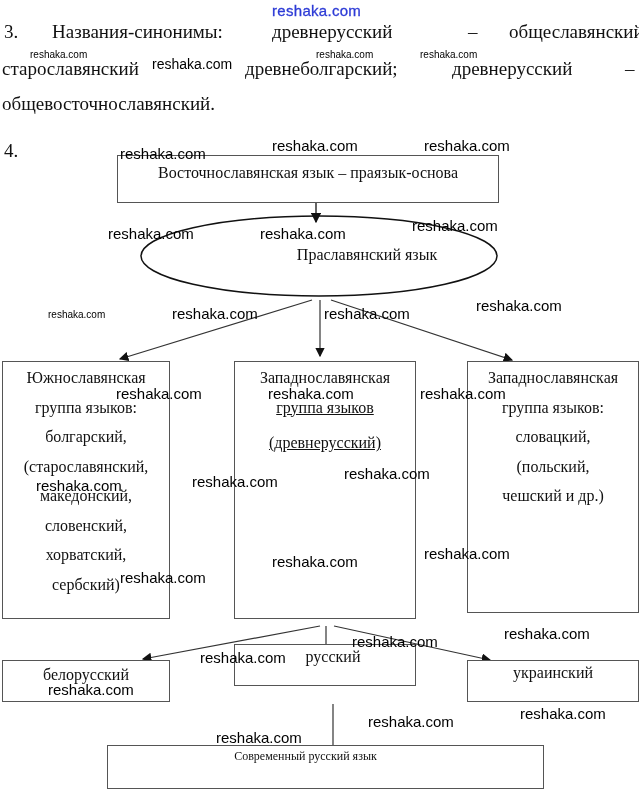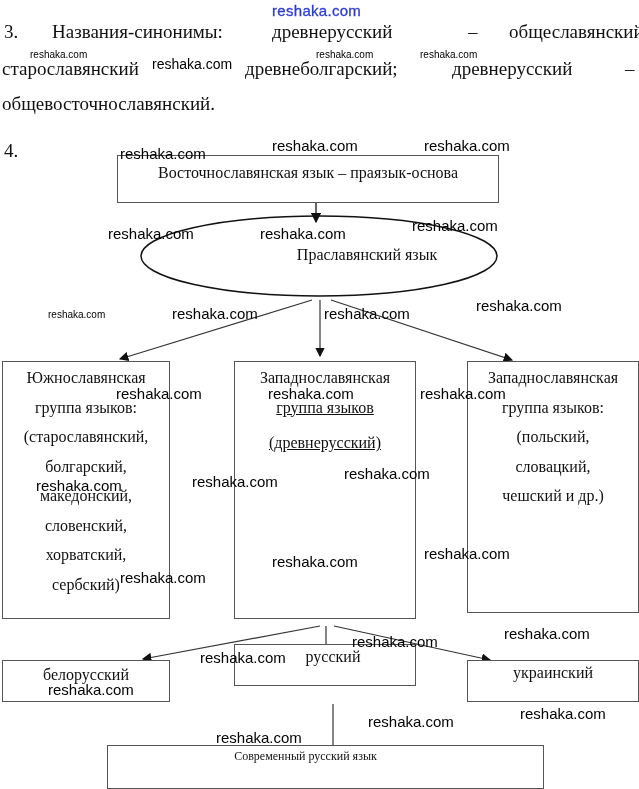--- a/index.html
+++ b/index.html
@@ -52,39 +52,39 @@
 
 <div class="abs box" style="left:117px; top:155px; width:382px; height:48px;" data-name="root-box">
   <div style="font-size:16px; line-height:16px; padding-top:9px;" data-name="root-label">Восточнославянская язык – праязык-основа</div>
 </div>
 
 <div class="abs" style="left:141px; top:246px; width:356px; text-align:center; font-size:16px;padding-left:48px;" data-name="proto-slavic-label">Праславянский язык</div>
 
 <div class="abs box" style="left:2px; top:361px; width:168px; height:258px; padding-top:1px;" data-name="south-slavic-box">
   <div class="boxtext" data-name="south-slavic-title">Южнославянская</div>
   <div class="boxtext" data-name="south-slavic-subtitle">группа языков:</div>
+  <div class="boxtext" data-name="south-slavic-lang">болгарский,</div>
   <div class="boxtext" data-name="south-slavic-lang">(старославянский,</div>
-  <div class="boxtext" data-name="south-slavic-lang">болгарский,</div>
   <div class="boxtext" data-name="south-slavic-lang">македонский,</div>
   <div class="boxtext" data-name="south-slavic-lang">словенский,</div>
   <div class="boxtext" data-name="south-slavic-lang">хорватский,</div>
   <div class="boxtext" data-name="south-slavic-lang">сербский)</div>
 </div>
 
 <div class="abs box" style="left:234px; top:361px; width:182px; height:258px; padding-top:1px;" data-name="east-slavic-box">
   <div class="boxtext" data-name="east-slavic-title">Западнославянская</div>
   <div class="boxtext u" data-name="east-slavic-subtitle">группа языков</div>
   <div class="boxtext u" style="margin-top:6px;" data-name="east-slavic-lang">(древнерусский)</div>
 </div>
 
 <div class="abs box" style="left:467px; top:361px; width:172px; height:252px; padding-top:1px;" data-name="west-slavic-box">
   <div class="boxtext" data-name="west-slavic-title">Западнославянская</div>
   <div class="boxtext" data-name="west-slavic-subtitle">группа языков:</div>
+  <div class="boxtext" data-name="west-slavic-lang">словацкий,</div>
   <div class="boxtext" data-name="west-slavic-lang">(польский,</div>
-  <div class="boxtext" data-name="west-slavic-lang">словацкий,</div>
   <div class="boxtext" data-name="west-slavic-lang">чешский и др.)</div>
 </div>
 
 <div class="abs box" style="left:2px; top:660px; width:168px; height:42px;" data-name="belarusian-box">
   <div style="font-size:16px; padding-top:5px;" data-name="belarusian-label">белорусский</div>
 </div>
 <div class="abs box" style="left:234px; top:644px; width:182px; height:42px;padding-left:16px;" data-name="russian-box">
   <div style="font-size:16px; padding-top:3px;" data-name="russian-label">русский</div>
 </div>
 <div class="abs box" style="left:467px; top:660px; width:172px; height:42px;" data-name="ukrainian-box">

